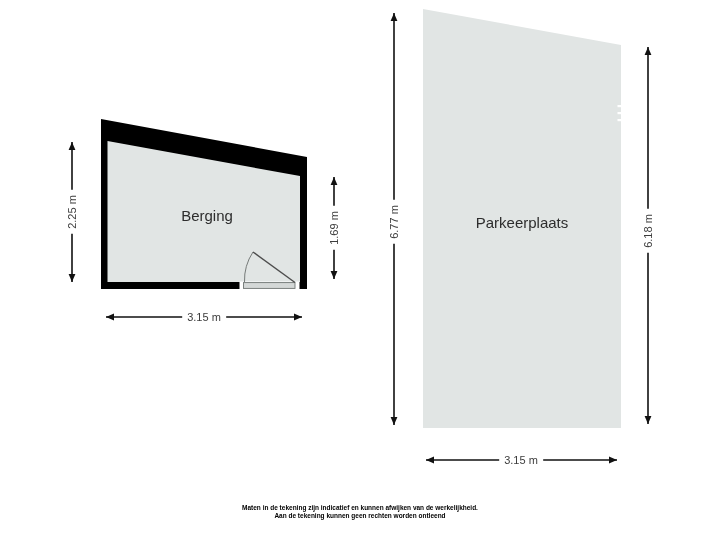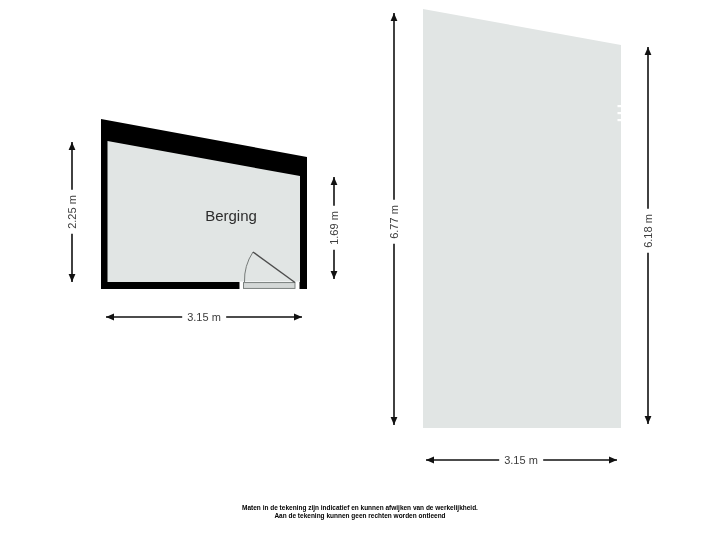--- a/index.html
+++ b/index.html
@@ -55,21 +55,22 @@
     <rect x="617.5" y="119" width="5" height="2.2" fill="#ffffff"></rect>
 
     <line class="dim-line" x1="72" y1="142" x2="72" y2="282" marker-start="url(#arw-start)" marker-end="url(#arw-end)"></line>
     <line class="dim-line" x1="334" y1="177" x2="334" y2="279" marker-start="url(#arw-start)" marker-end="url(#arw-end)"></line>
     <line class="dim-line" x1="106" y1="317" x2="302" y2="317" marker-start="url(#arw-start)" marker-end="url(#arw-end)"></line>
     <line class="dim-line" x1="394" y1="13" x2="394" y2="425" marker-start="url(#arw-start)" marker-end="url(#arw-end)"></line>
     <line class="dim-line" x1="648" y1="47" x2="648" y2="424" marker-start="url(#arw-start)" marker-end="url(#arw-end)"></line>
     <line class="dim-line" x1="426" y1="460" x2="617" y2="460" marker-start="url(#arw-start)" marker-end="url(#arw-end)"></line>
   </svg>
 
-  <div class="label room-label" style="left:207px;top:215px;margin-left:24px;">Berging</div>
+  <div class="label room-label" style="left:207px;top:215px;">Berging</div>
+  <div class="label room-label" style="left:522px;top:222px;">Parkeerplaats</div>
 
   <div class="label dim-label vertical" style="left:72px;top:212px;">2.25 m</div>
   <div class="label dim-label vertical" style="left:334px;top:228px;">1.69 m</div>
   <div class="label dim-label" style="left:204px;top:317px;">3.15 m</div>
   <div class="label dim-label vertical" style="left:394px;top:222px;">6.77 m</div>
   <div class="label dim-label vertical" style="left:648px;top:231px;">6.18 m</div>
   <div class="label dim-label" style="left:521px;top:460px;">3.15 m</div>
 
   <div class="disclaimer">
     <div>Maten in de tekening zijn indicatief en kunnen afwijken van de werkelijkheid.</div>

